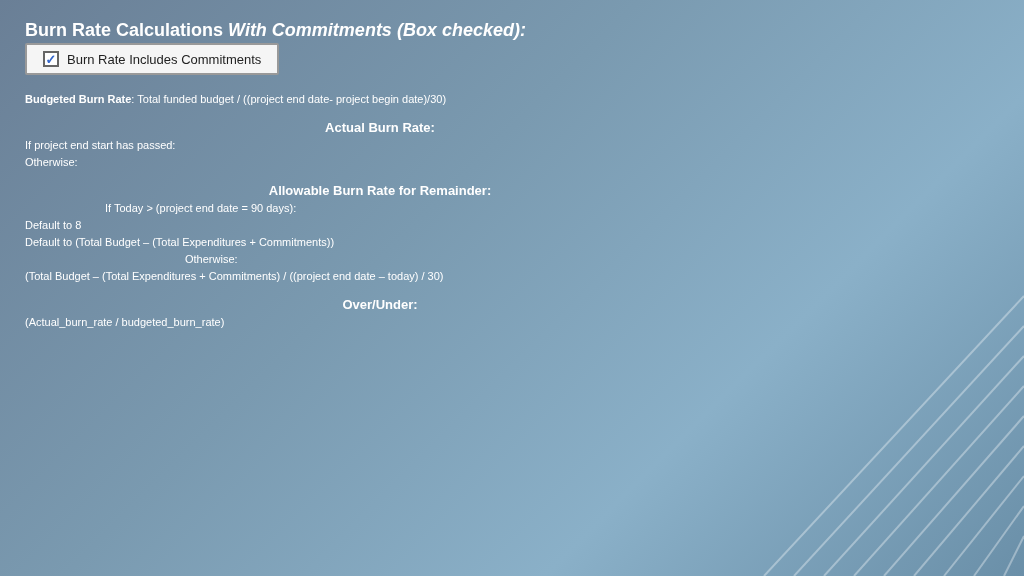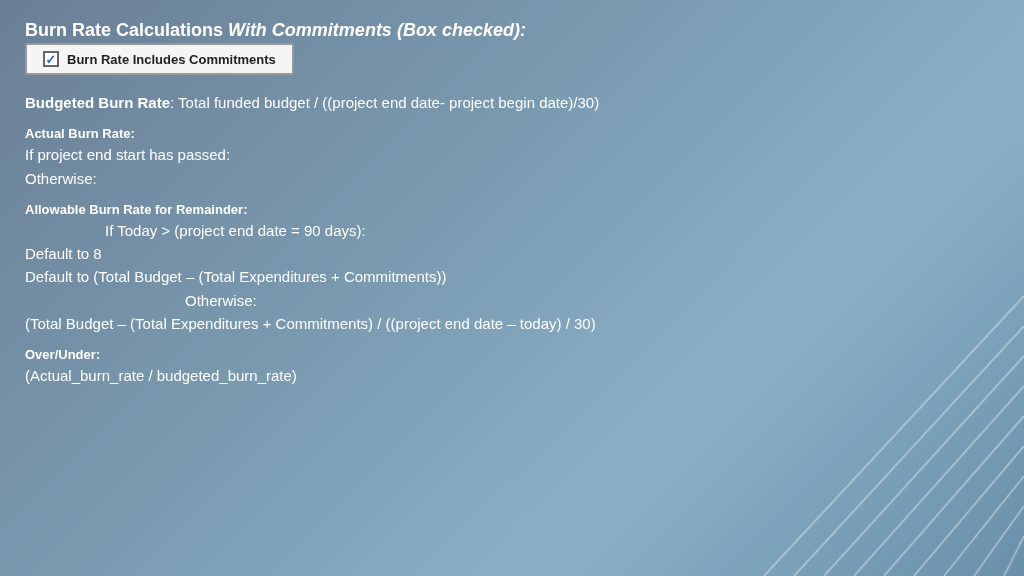--- a/index.html
+++ b/index.html
@@ -74,36 +74,37 @@
     .checkbox-box .checkmark {
       color: #3366cc;
       font-size: 13px;
       font-weight: bold;
       line-height: 1;
     }
 
     .checkbox-label {
       color: #222222;
       font-size: 13px;
-      font-weight: bold;
+      font-weight: normal;
     }
 
     .section {
       margin-bottom: 12px;
     }
 
     .section-title {
       font-weight: bold;
       font-size: 13px;
       color: #ffffff;
       margin-bottom: 2px;
+      text-align: center;
     }
 
     .section-body {
-      font-size: 15px;
+      font-size: 11px;
       color: #ffffff;
       line-height: 1.55;
     }
 
   </style>
 </head>
 <body>
 
 <div class="decorative-lines">
   <svg width="280" height="300" viewBox="0 0 280 300">

